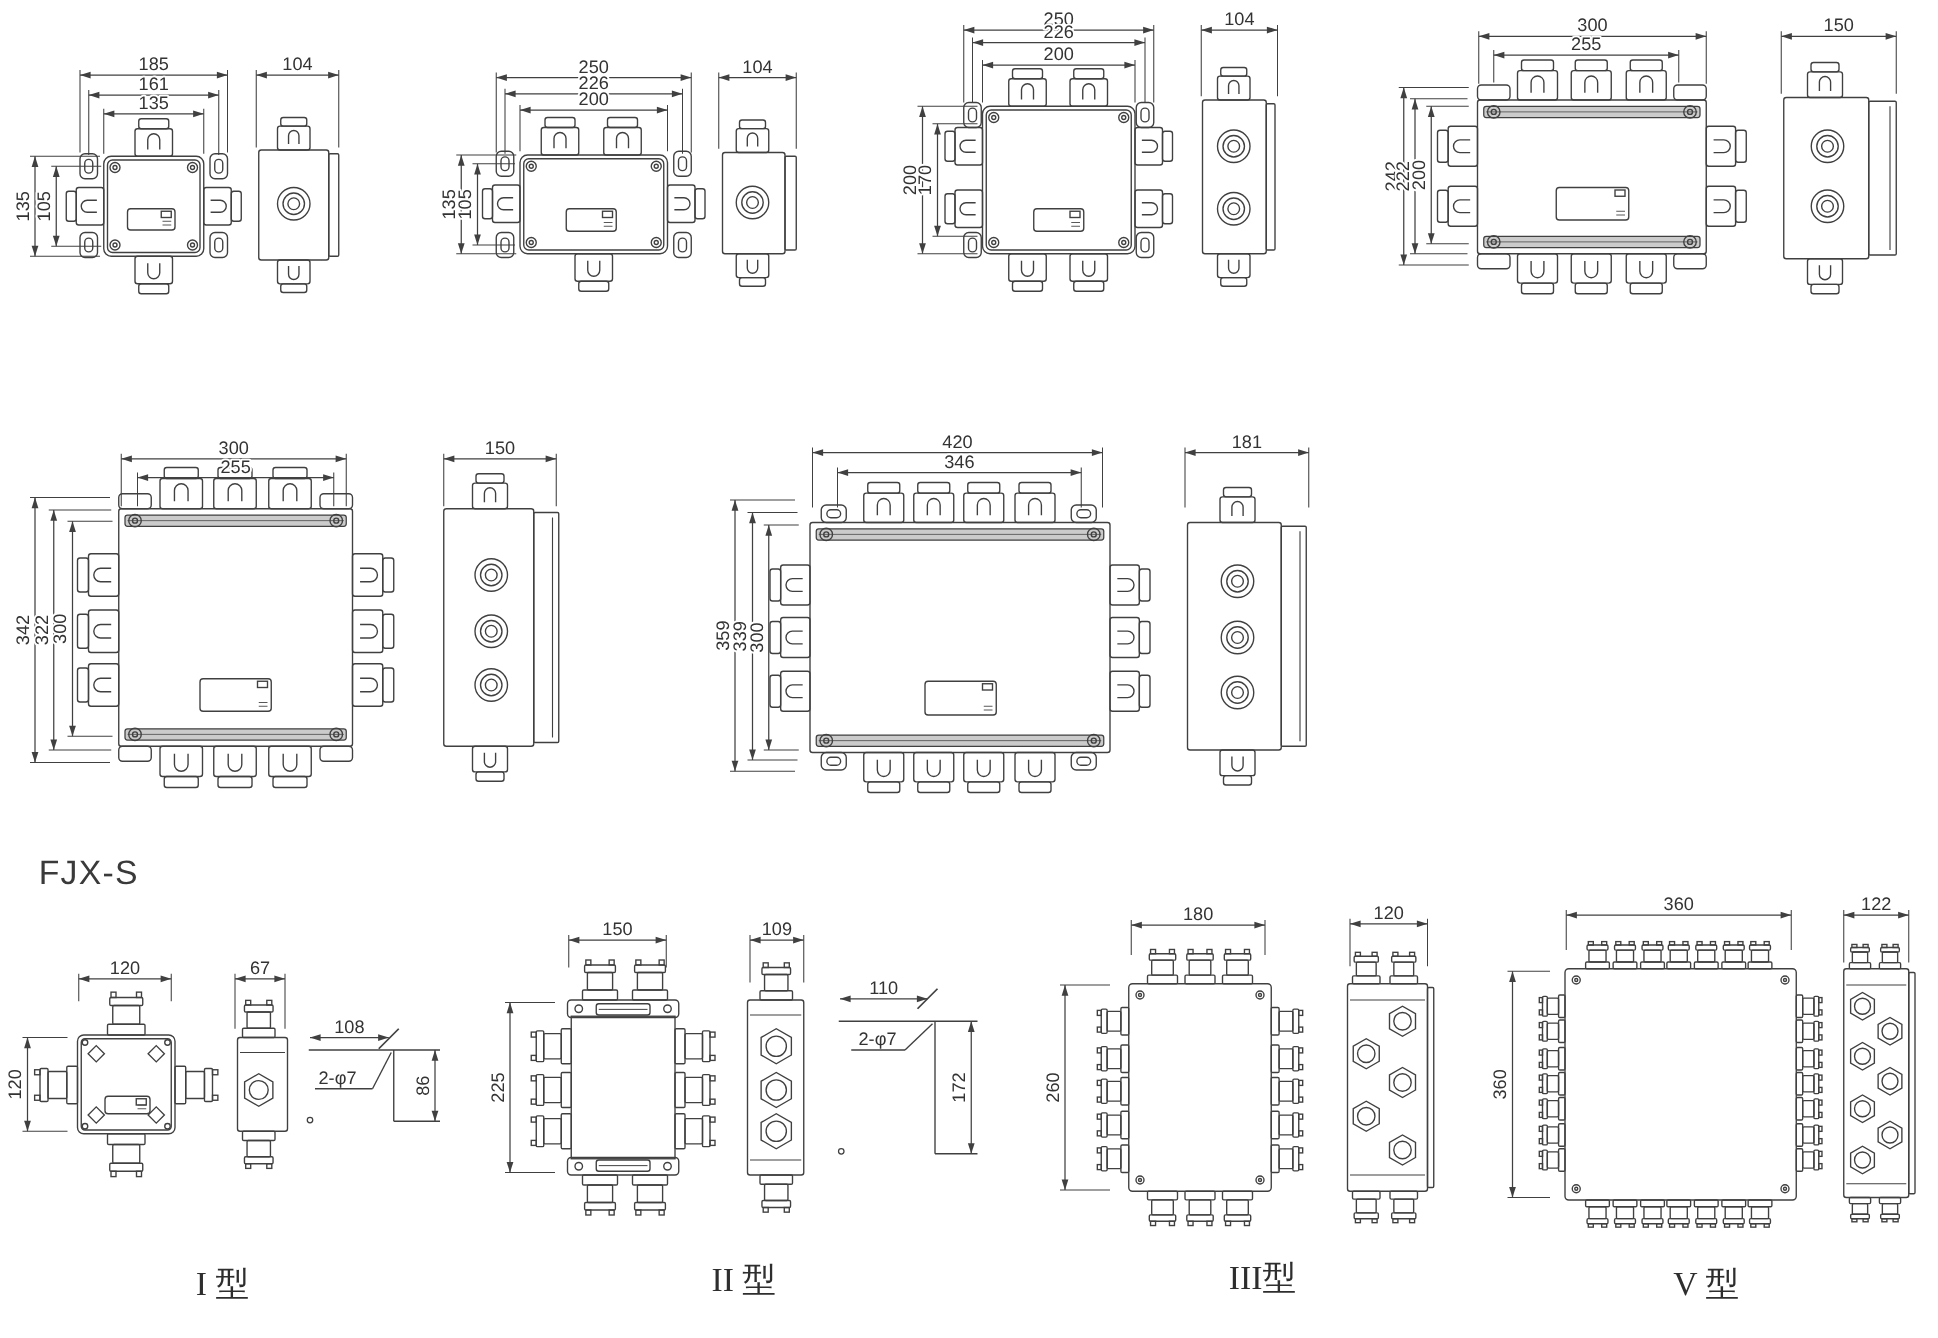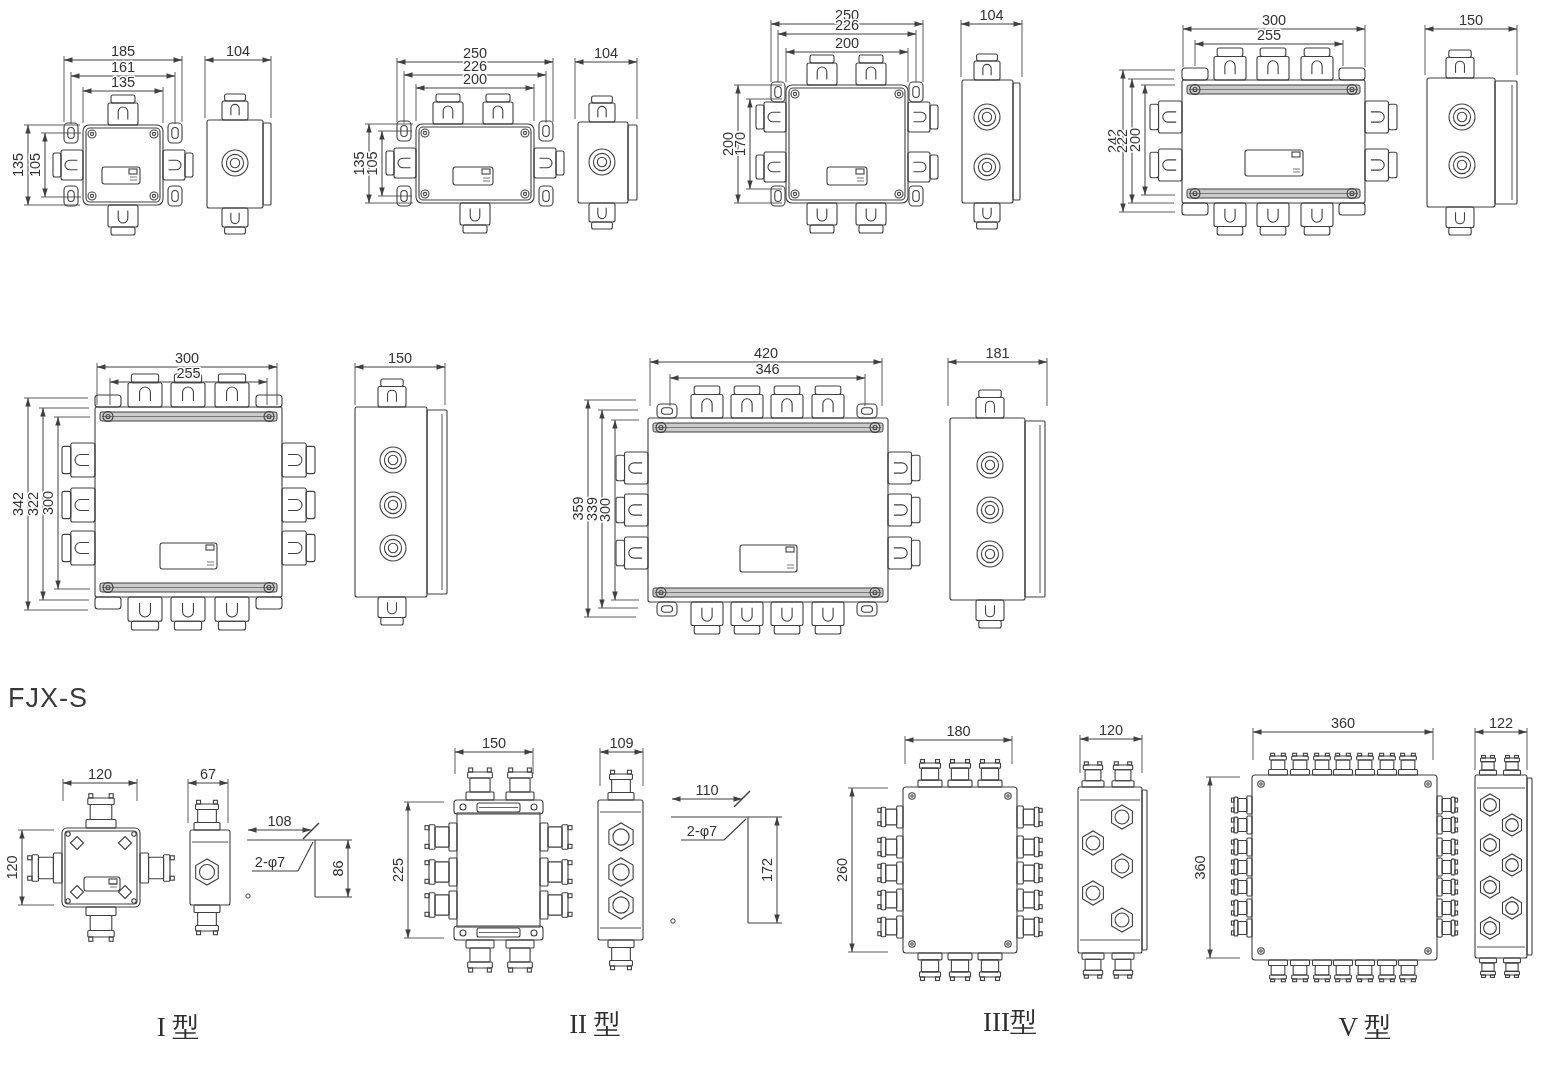--- a/index.html
+++ b/index.html
@@ -1,18 +1,18 @@
 <!DOCTYPE html>
 <html><head>
 <meta charset="utf-8">
 <style>
   html,body{margin:0;padding:0;background:#ffffff;}
   .sheet{position:relative;width:1550px;height:1070px;background:#fff;overflow:hidden;
          font-family:"Liberation Sans",sans-serif;}
-  .heading{position:absolute;left:8px;top:683px;font-size:27px;color:#3a3a3a;
+  .heading{position:absolute;left:31px;top:683px;font-size:27px;color:#3a3a3a;
            letter-spacing:1px;font-family:"Liberation Sans",sans-serif;}
   svg{position:absolute;left:0;top:0;}
   text.dim{font-family:"Liberation Sans",sans-serif;font-size:14.5px;fill:#333;
            paint-order:stroke;stroke:#fff;stroke-width:3px;stroke-linejoin:round;}
   text.type{font-family:"Liberation Serif",serif;font-size:27px;fill:#2e2e2e;
             paint-order:stroke;stroke:#fff;stroke-width:2px;}
 </style>
 </head>
 <body>
 

